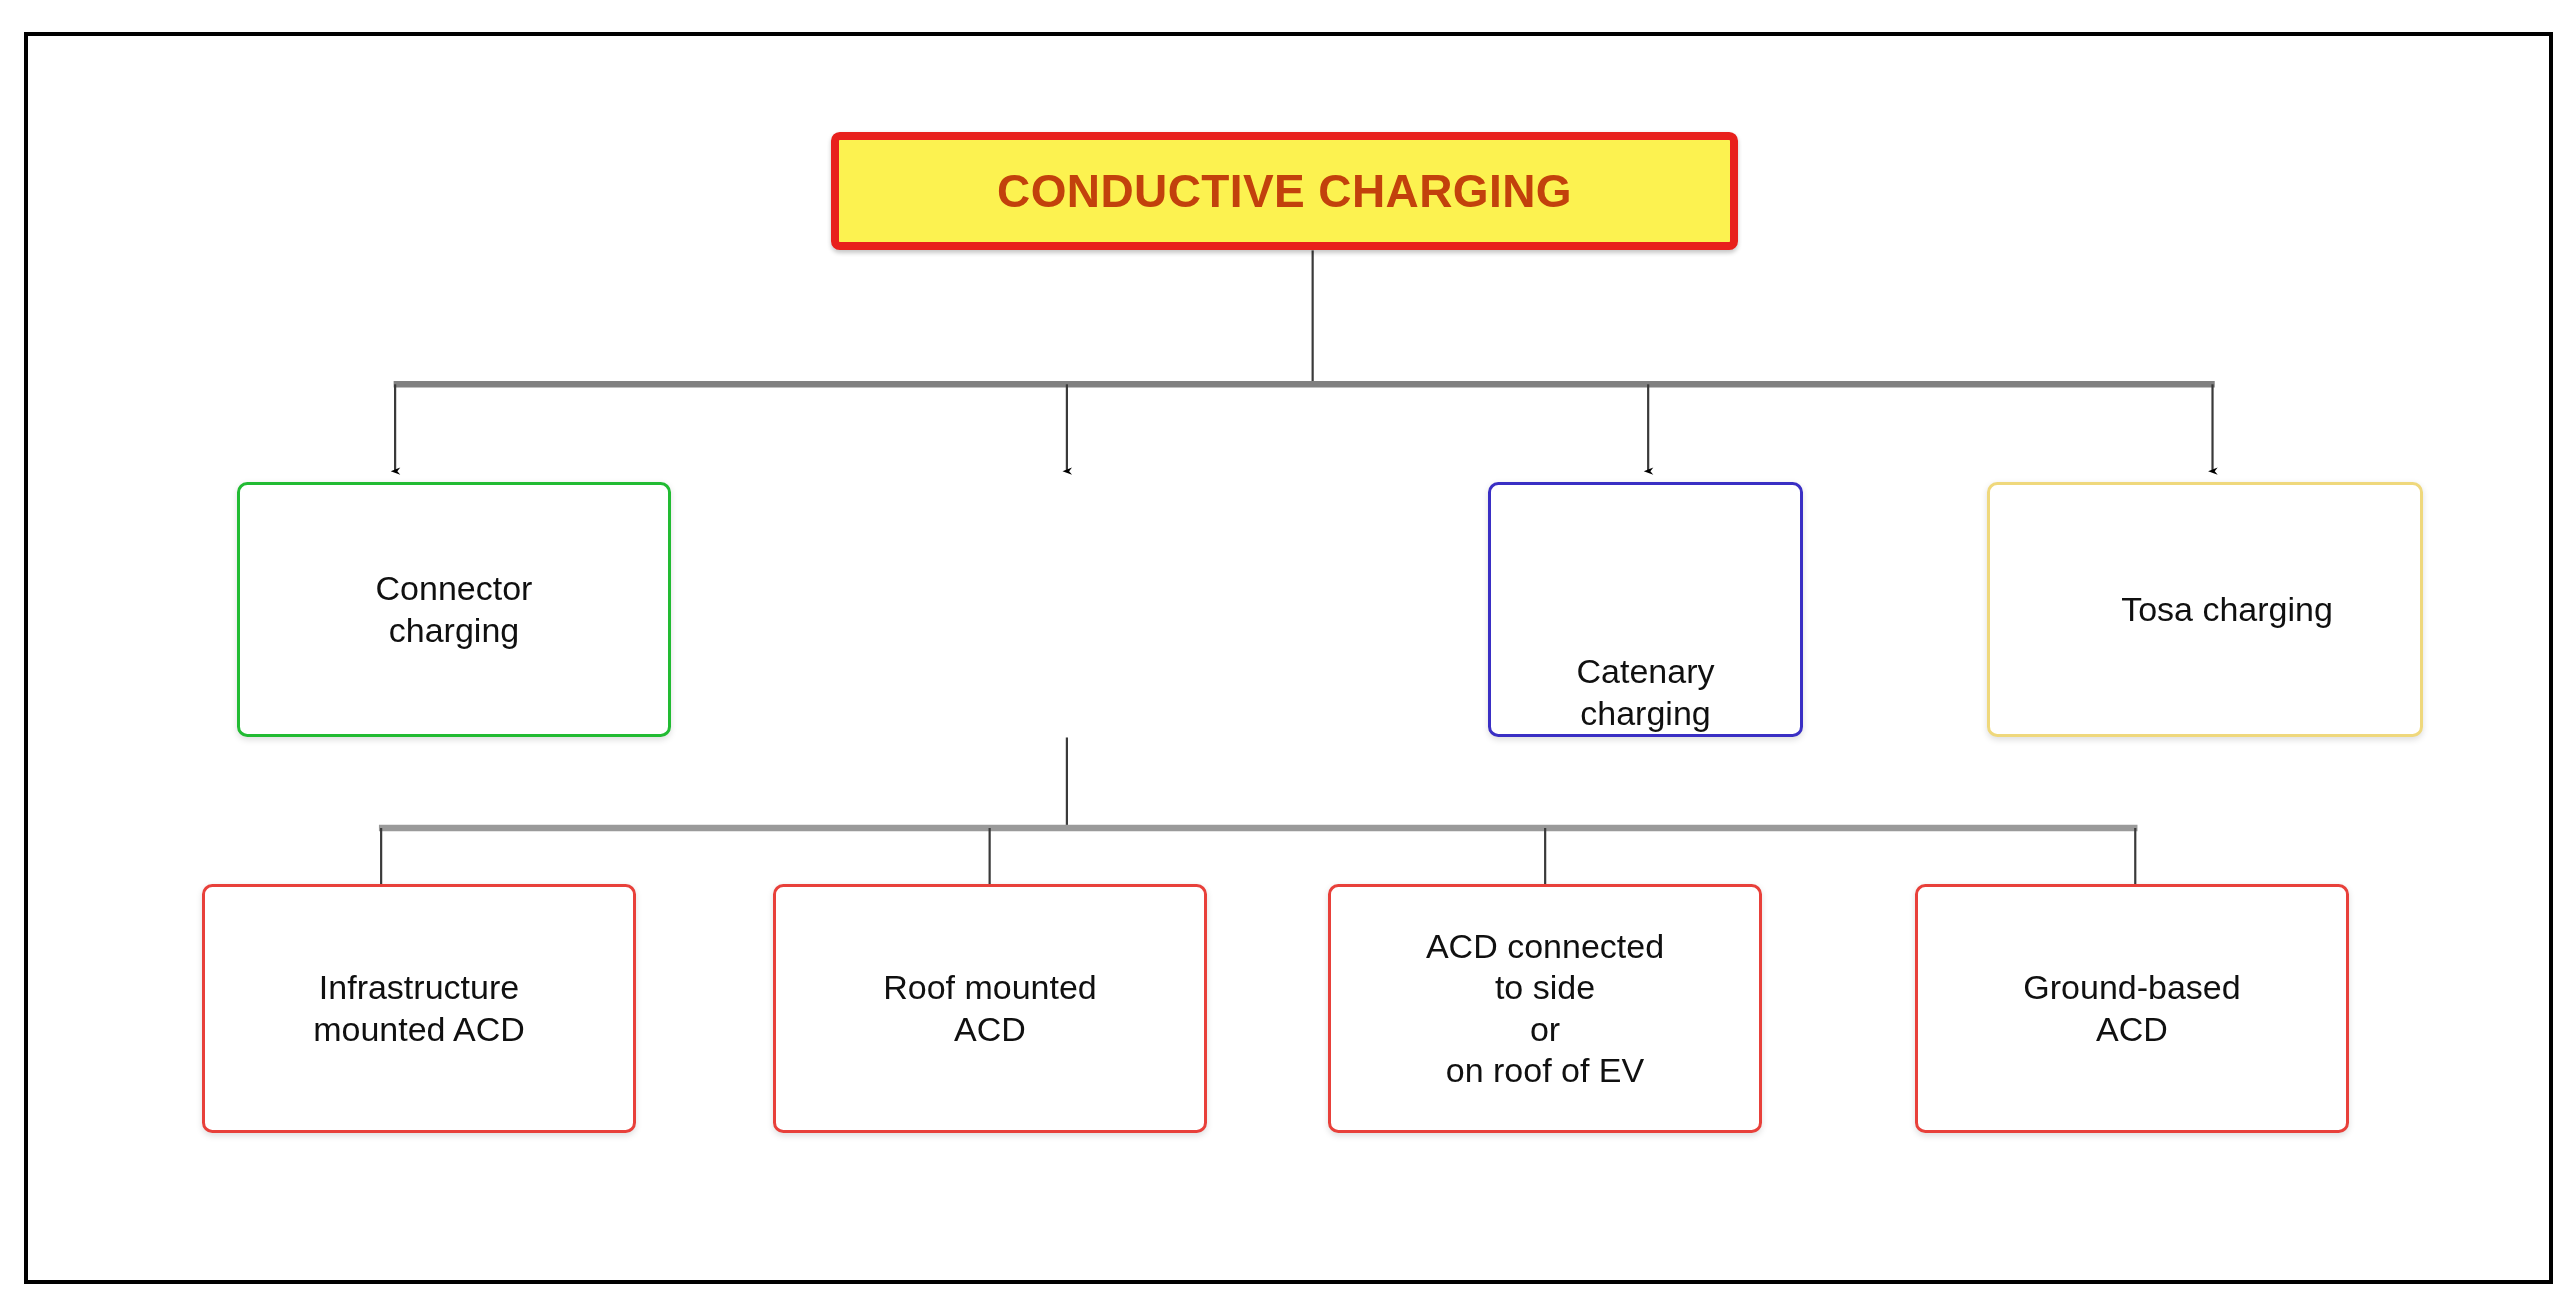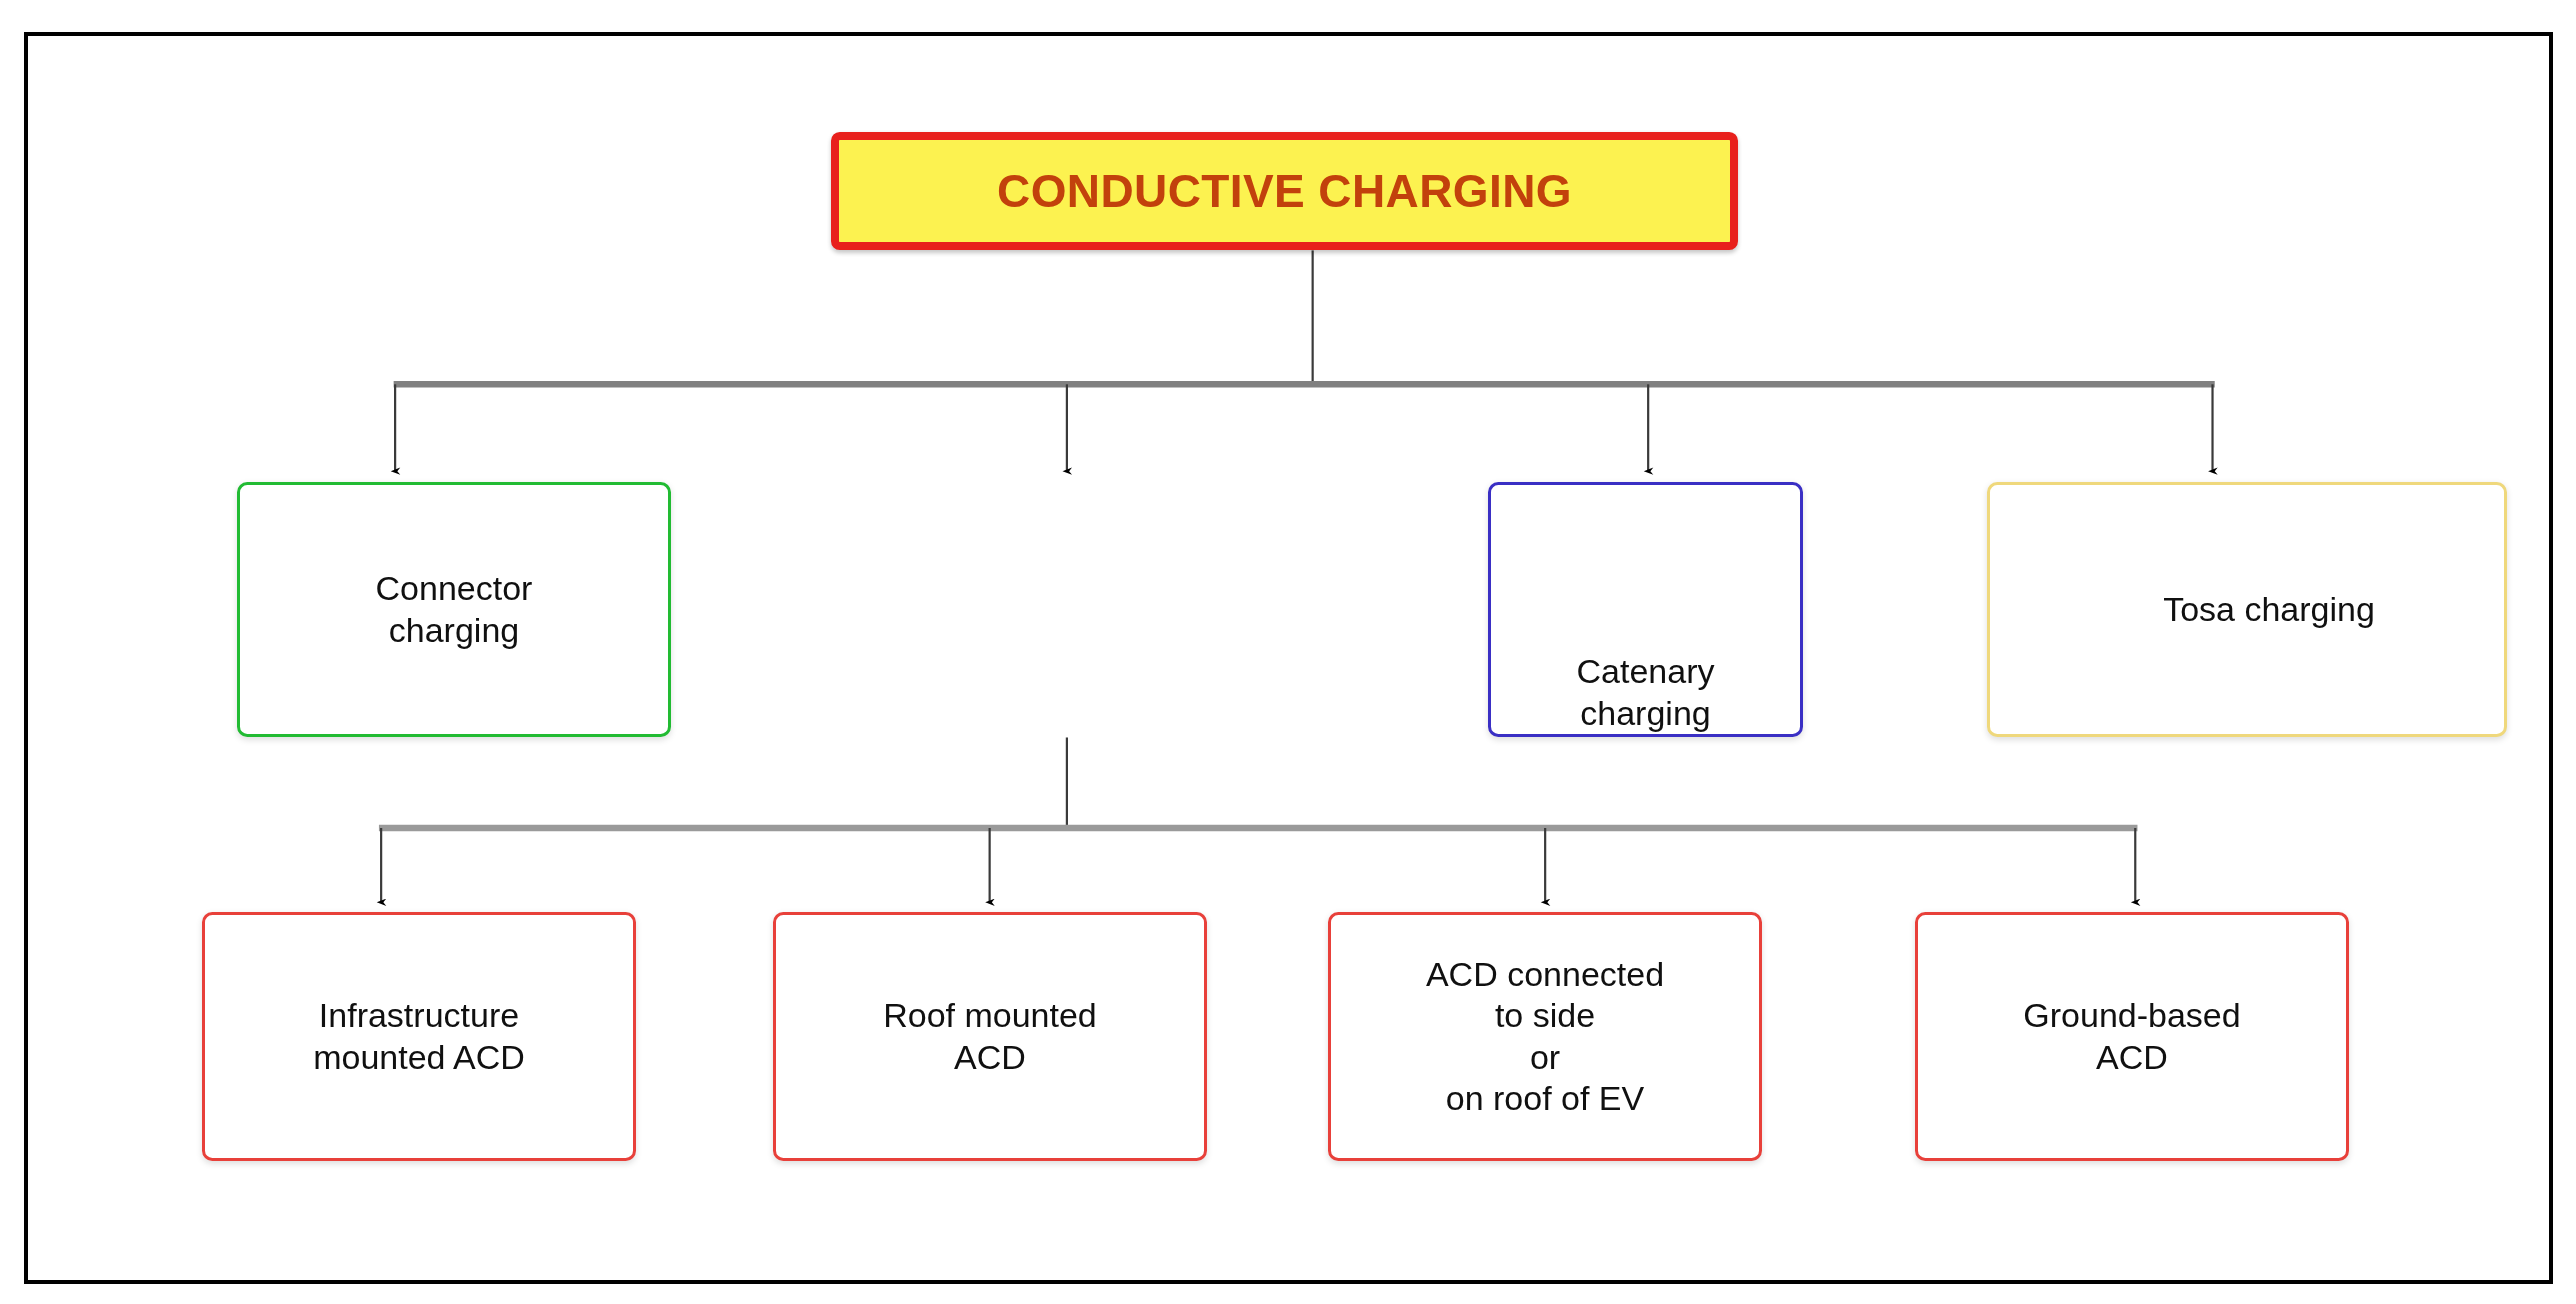--- a/index.html
+++ b/index.html
@@ -72,24 +72,24 @@
     height: 255px;
     border-width: 3.7px;
     border-style: solid;
     border-radius: 10.3px;
     box-shadow: 0 2.9px 6.6px rgba(0,0,0,0.13);
   }
   .level2 .label { font-size: 34px; }
   #node-connector   { left: 210px;  width: 434px;  border-color: #22BB33; margin-left: 27px; }
   #node-acd         { left: 850px; width: 434px;  border-color: #E8403A; }
   #node-catenary    { left: 1488px; width: 315px;  border-color: #3A2FC4; align-items: flex-end; }
-  #node-tosa        { left: 1987px; width: 520px;  border-color: #EFD87C; padding-left: 44px; }
+  #node-tosa        { left: 1987px; width: 436px;  border-color: #EFD87C; padding-left: 44px; }
   
   .level3 {
-    top: 912px;
+    top: 884px;
     height: 249px;
     width: 434px;
     border: 3.7px solid #E8403A;
     border-radius: 10.3px;
     box-shadow: 0 2.9px 6.6px rgba(0,0,0,0.13);
   }
   .level3 .label { font-size: 34px; }
   #node-infra  { left: 202px;  }
   #node-roof   { left: 773px; justify-content: center; }
   #node-side   { left: 1328px; }

